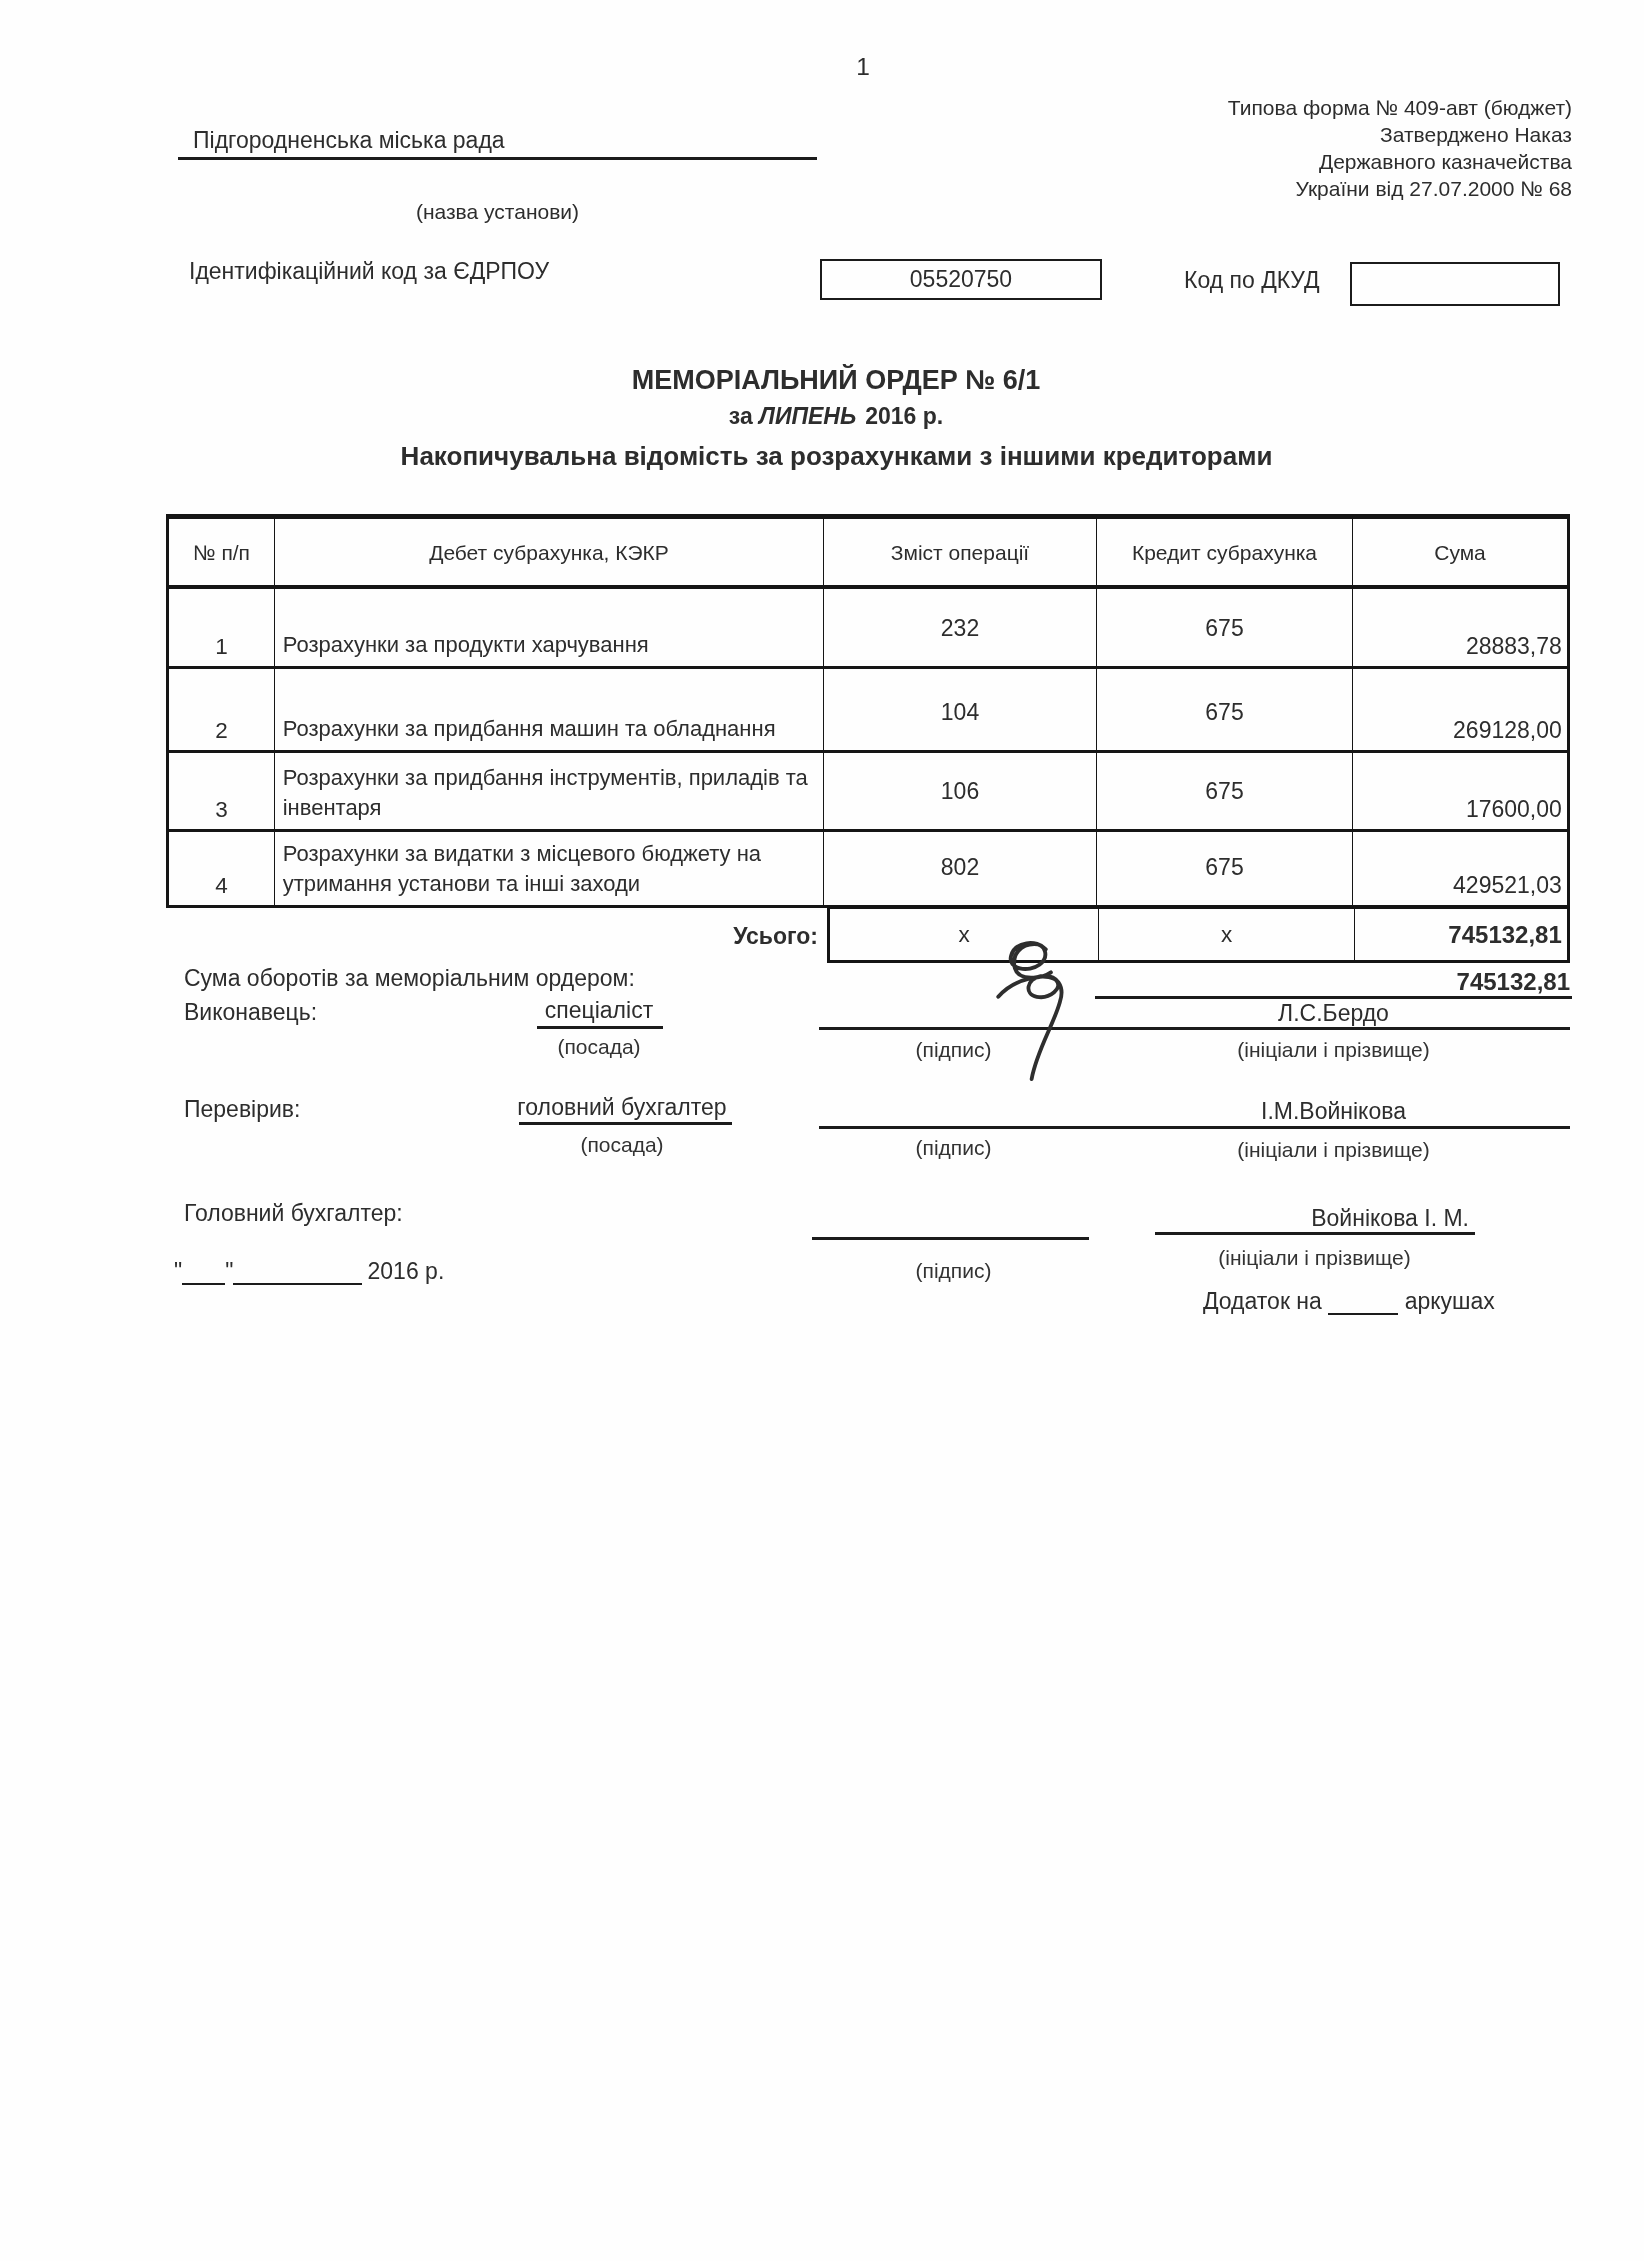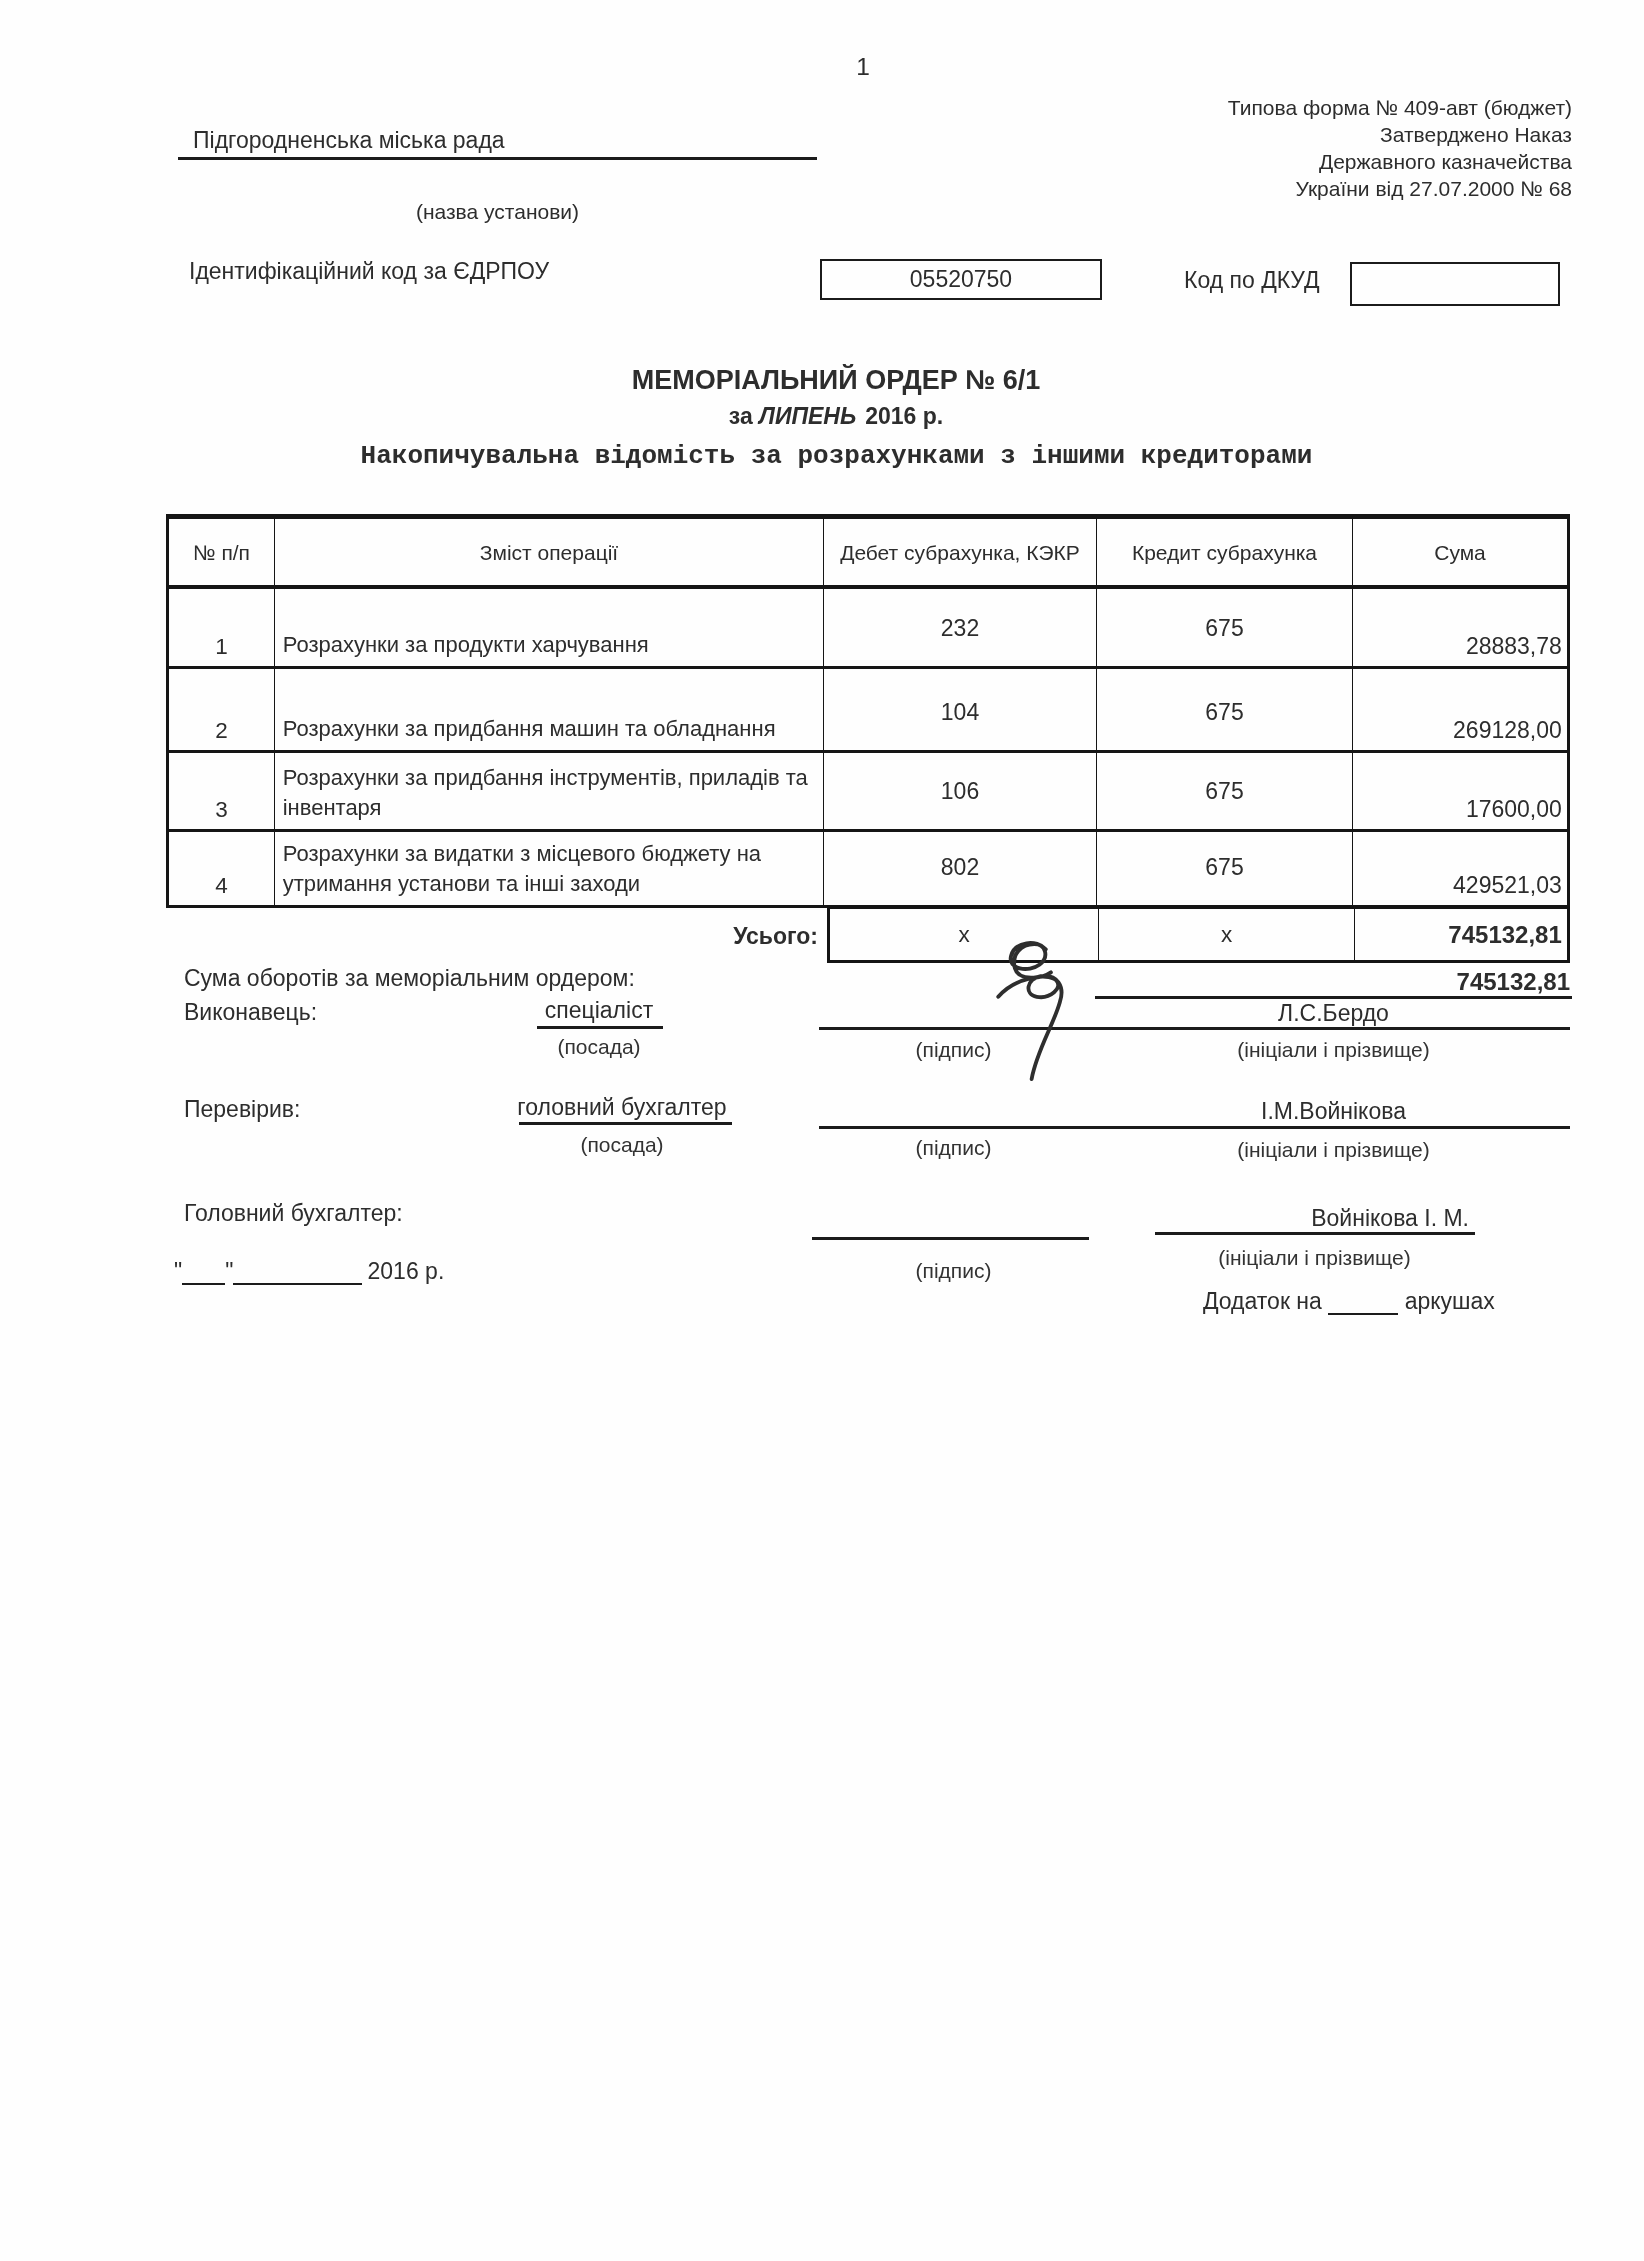--- a/index.html
+++ b/index.html
@@ -20,21 +20,21 @@
   #edrpou-label{left:189px; top:258px; font-size:23px;}
   #edrpou-box{left:820px; top:259px; width:278px; height:37px; border:2.6px solid #1b1b1b;
     display:flex; align-items:center; justify-content:center; font-size:23px;}
   #dkud-label{left:1184px; top:267px; font-size:23px;}
   #dkud-box{left:1350px; top:262px; width:206px; height:40px; border:2.6px solid #1b1b1b;}
 
   
   #order-title{left:166px; top:365px; width:1340px; font-size:27px; font-weight:bold; text-align:center;}
   #order-period{left:166px; top:403px; width:1340px; font-size:23px; font-weight:bold; text-align:center;}
   #order-period .m{font-style:italic; margin:0 9px 0 6.4px;}
-  #order-subtitle{left:120px; top:441px; width:1433px; font-size:26px; font-weight:bold; text-align:center;font-family:Liberation Mono, monospace;}
+  #order-subtitle{left:120px; top:441px; width:1433px; font-size:26px; font-weight:bold; text-align:center;}
 
   
   #operations-table{left:166px; top:514px; width:1404px; border:3.2px solid #151515;
     border-top-width:5.2px; border-bottom-width:3.9px; box-sizing:border-box;}
   .trow{display:grid; grid-template-columns:106px 549px 273px 256px 1fr;}
   .trow > div{border-right:1.9px solid #151515; box-sizing:border-box;}
   .trow > div:last-child{border-right:none;}
   .thead{height:66px; border-bottom:4.5px solid #151515;}
   .tr-a{height:77px; border-bottom:3.2px solid #151515;}
   .tr-b{height:81px; border-bottom:3.2px solid #151515;}
@@ -125,22 +125,22 @@
 
   <div class="abs" id="order-title">МЕМОРІАЛЬНИЙ ОРДЕР № 6/1</div>
   <div class="abs" id="order-period">
     <span>за</span><span class="m">ЛИПЕНЬ</span><span>2016 р.</span>
   </div>
   <div class="abs" id="order-subtitle">Накопичувальна відомість за розрахунками з іншими кредиторами</div>
 
   <div class="abs" id="operations-table">
     <div class="trow thead">
       <div class="h">№ п/п</div>
+      <div class="h">Дебет субрахунка, КЭКР</div>
       <div class="h">Зміст операції</div>
-      <div class="h">Дебет субрахунка, КЭКР</div>
       <div class="h">Кредит субрахунка</div>
       <div class="h">Сума</div>
     </div>
     <div class="trow tr-a">
       <div class="c-num">1</div>
       <div class="c-text">Розрахунки за продукти харчування</div>
       <div class="c-mid">232</div>
       <div class="c-mid">675</div>
       <div class="c-sum">28883,78</div>
     </div>

